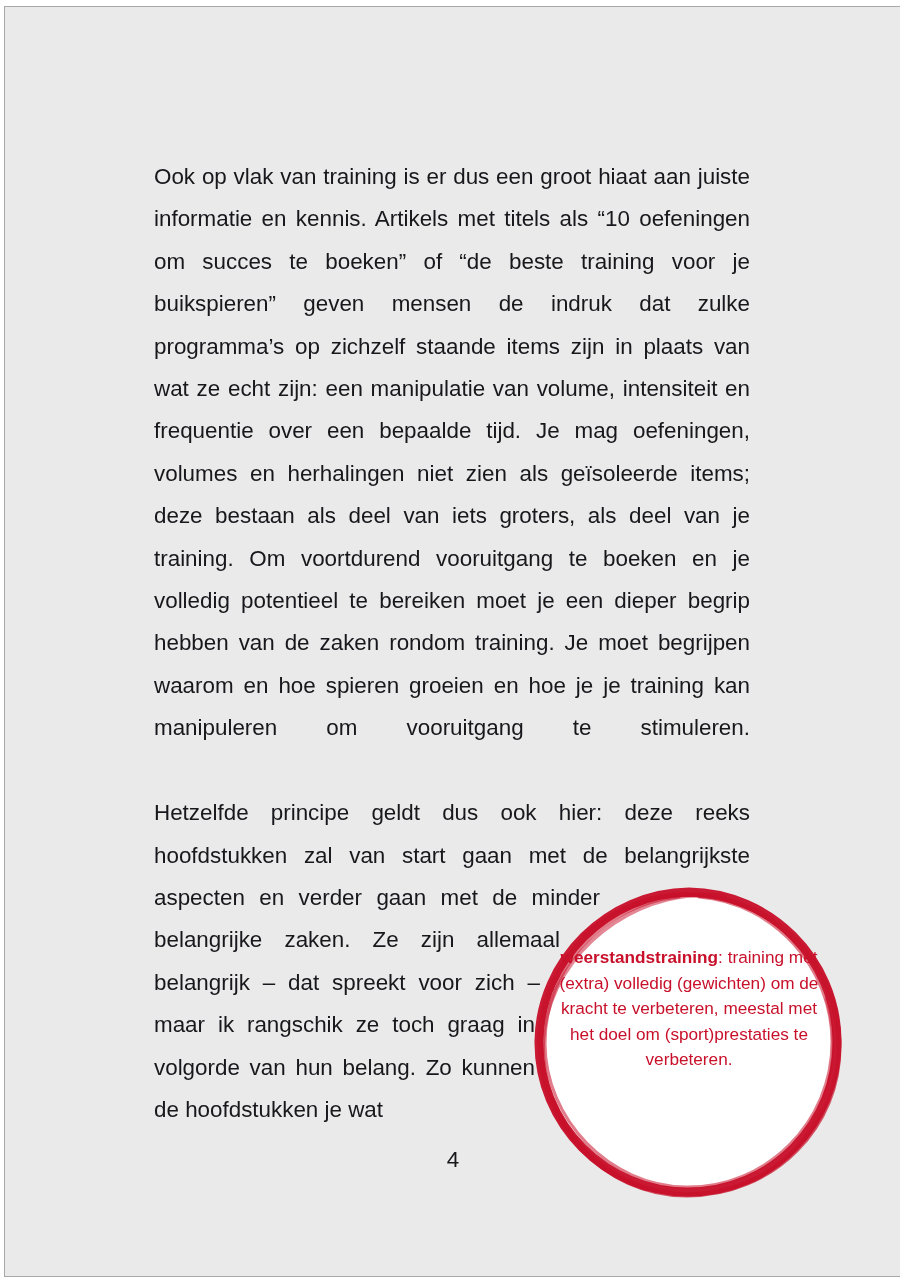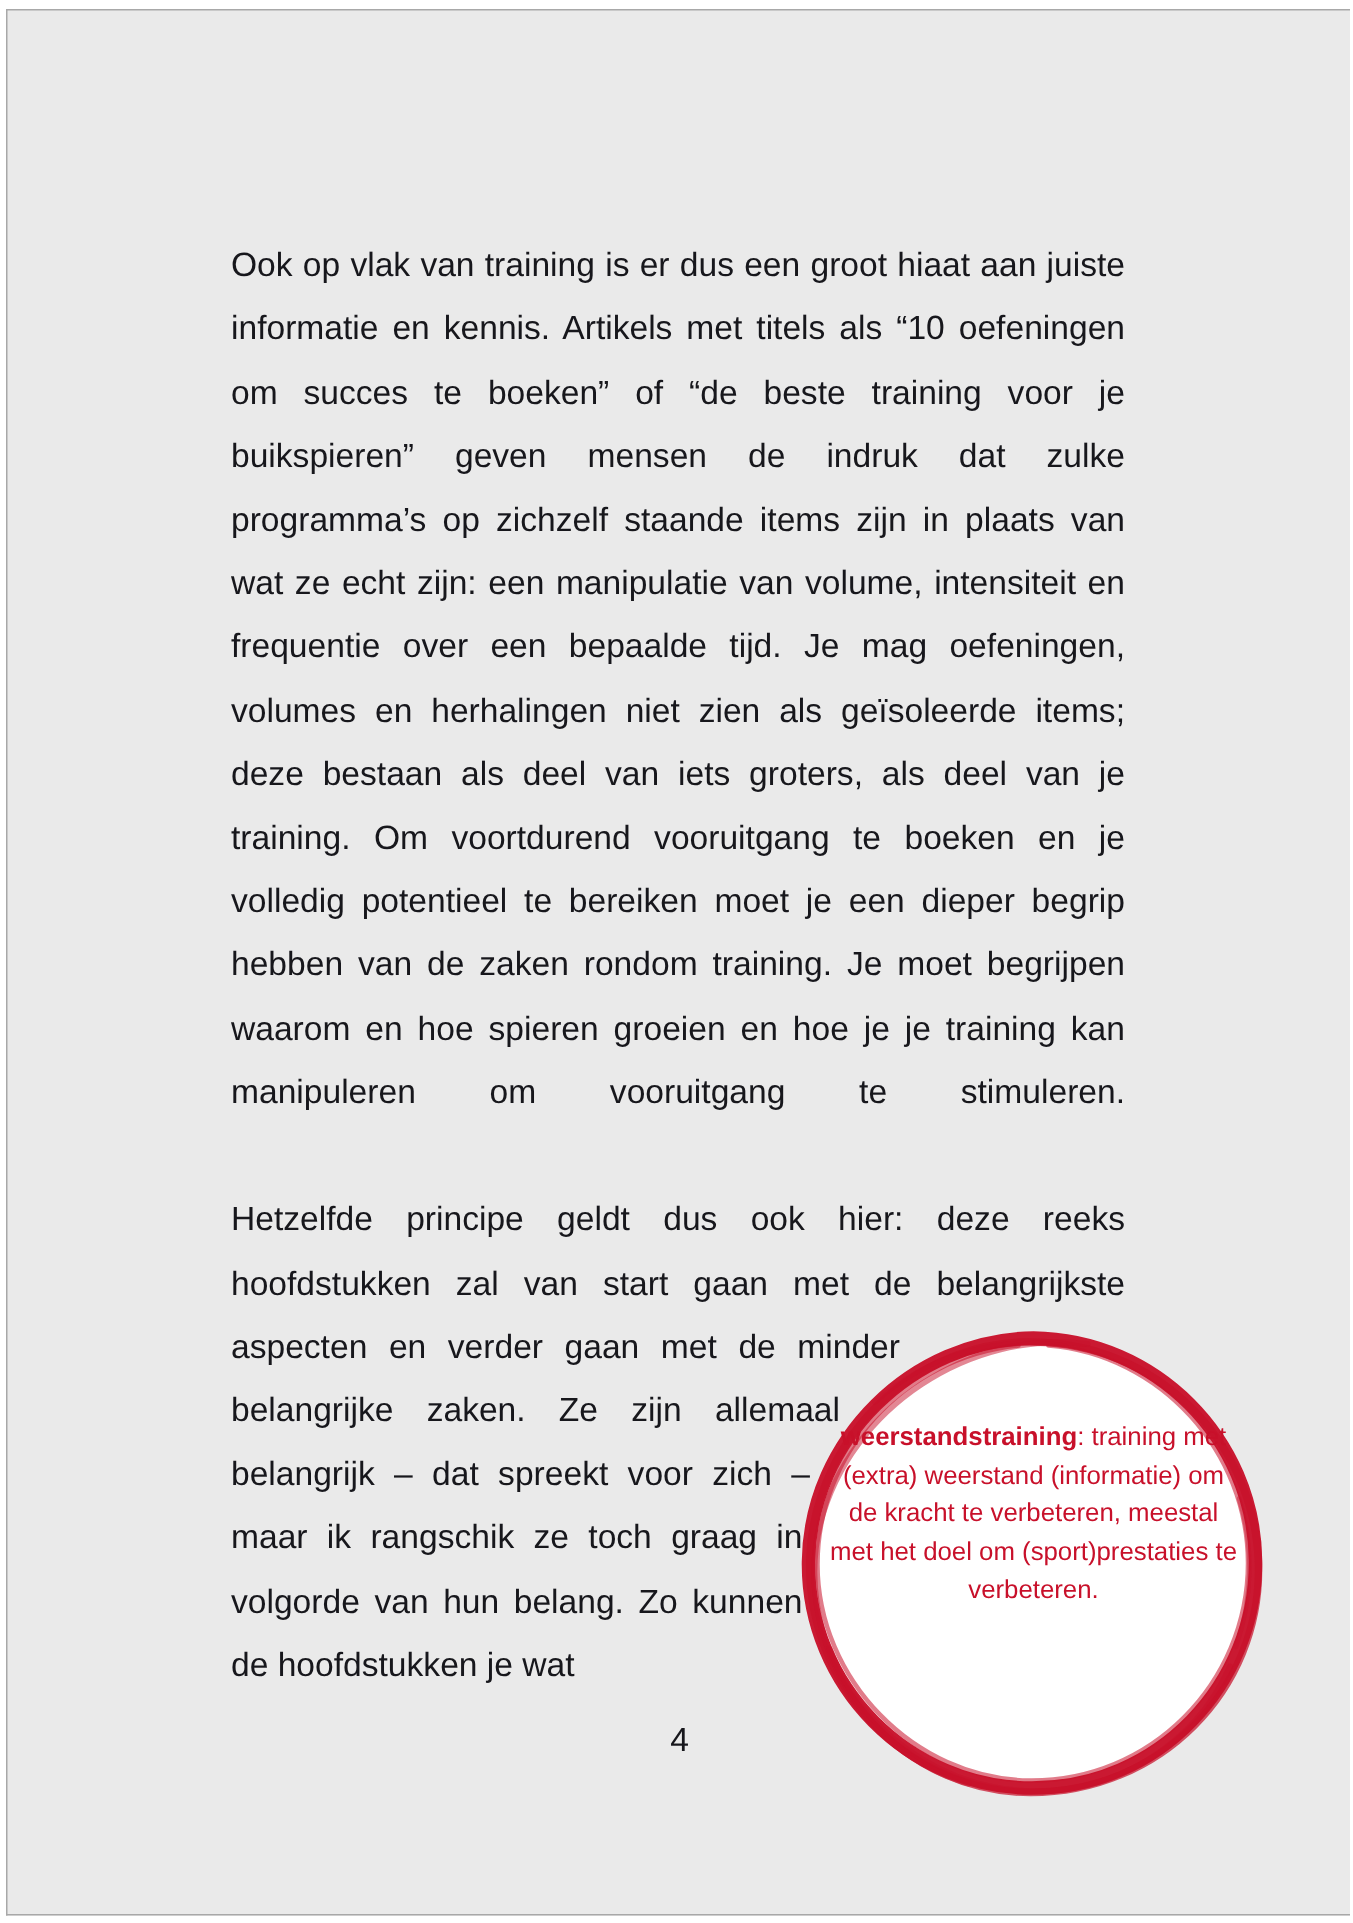--- a/index.html
+++ b/index.html
@@ -133,19 +133,19 @@
         <path d="M168 12 C 86 6 15 72 11 154 C 7 238 74 312 158 312 C 244 312 312 244 310 160 C 308 82 248 17 168 12" stroke-width="5" opacity="0.72"></path>
         <path d="M150 14 C 72 22 16 87 16 160 C 16 236 80 303 157 304 C 238 305 303 239 303 159 C 303 85 245 20 170 14" stroke-width="3" opacity="0.55"></path>
         <path d="M196 13 C 118 3 38 55 18 132 C 0 203 43 285 117 306" stroke-width="4" opacity="0.5"></path>
         <path d="M291 228 C 268 281 213 314 154 311 C 96 308 44 270 24 216" stroke-width="4" opacity="0.45"></path>
         <path d="M54 52 C 90 20 136 7 181 14" stroke-width="3" opacity="0.4"></path>
         <path d="M297 116 C 307 148 306 183 295 215" stroke-width="3" opacity="0.4"></path>
       </g>
     </svg>
     <div class="anno-text">
       <span class="term">weerstandstraining</span><span>:</span>
-      <span>training met (extra) weerstand (informatie) om de kracht te verbeteren, meestal met het doel om (sport)prestaties te verbeteren.</span>
+      <span>training met (extra) volledig (gewichten) om de kracht te verbeteren, meestal met het doel om (sport)prestaties te verbeteren.</span>
     </div>
   </div>
 
   <div id="pagenum">4</div>
 
 </div>
 
 </body></html>

